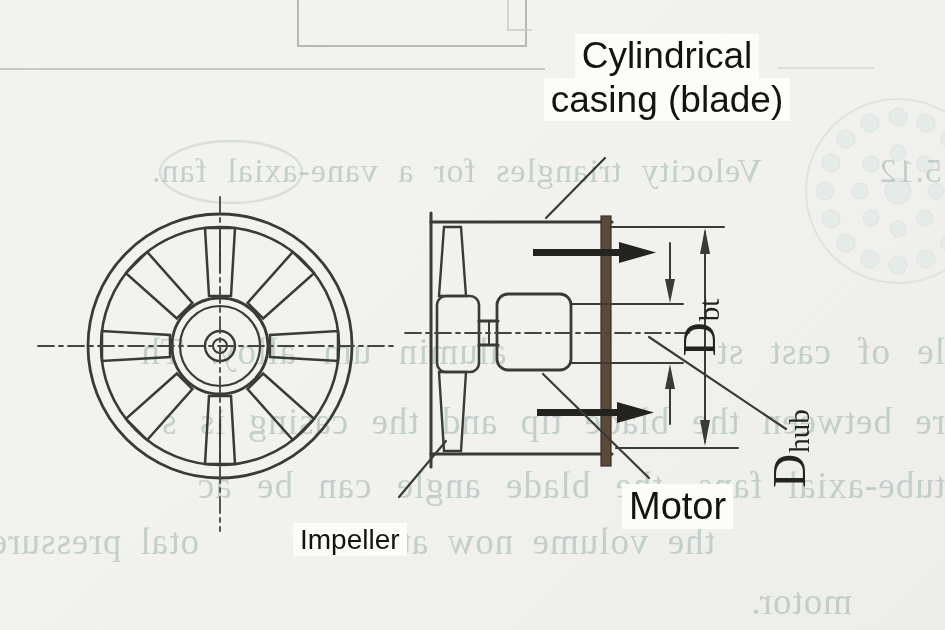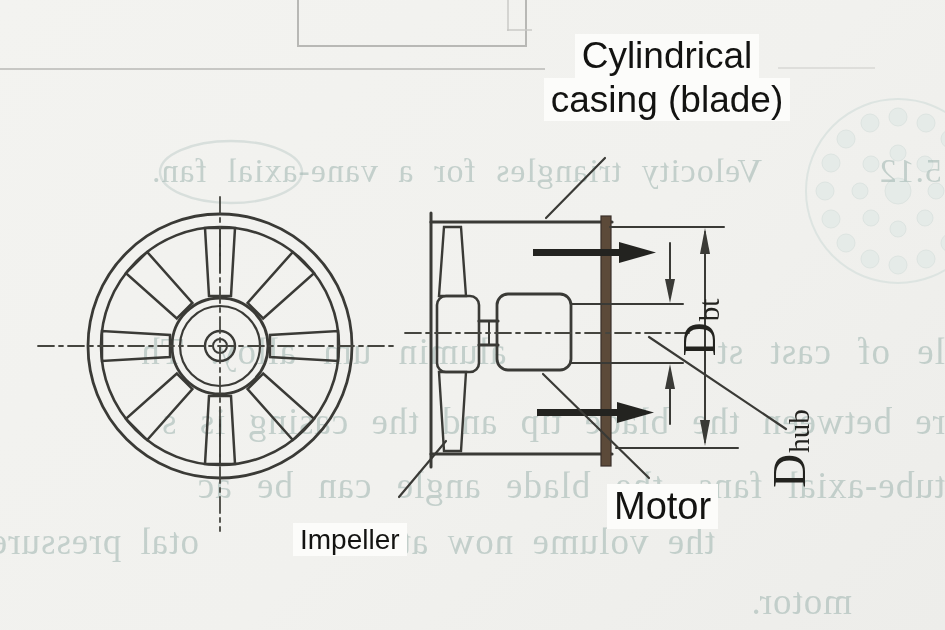--- a/index.html
+++ b/index.html
@@ -12,21 +12,21 @@
 
   
   .bleed{position:absolute;transform:scaleX(-1);font-family:"Liberation Serif",serif;
          color:#9fb5b0;opacity:.55;white-space:pre;letter-spacing:1px;}
 
   
   .lbl{position:absolute;font-family:"Liberation Sans",sans-serif;color:#131311;}
   .lbl .bgchip{background:#fcfcfa;padding:0 7px;display:inline-block;line-height:1.18;}
   .casing-lbl{left:536px;top:34px;width:262px;text-align:center;font-size:37px;}
   .impeller-lbl{left:293px;top:495px;font-size:28px;margin-top:28px;}
-  .motor-lbl{left:607px;top:484px;font-size:38px;}
+  .motor-lbl{left:622px;top:484px;font-size:38px;}
   .dim-lbl{position:absolute;display:flex;align-items:center;justify-content:center;
            font-family:"Liberation Serif",serif;color:#23231f;transform:rotate(-90deg);}
   .dim-lbl .dsym{font-size:47px;line-height:1;}
   .dim-lbl sub{font-size:29px;line-height:1;vertical-align:baseline;position:relative;top:10px;left:1px;}
   .dbt-lbl{left:637px;top:299px;width:124px;height:58px;}
   .dhub-lbl{left:719px;top:419px;width:140px;height:60px;}
 
   svg{position:absolute;left:0;top:0;}
 </style>
 </head>

